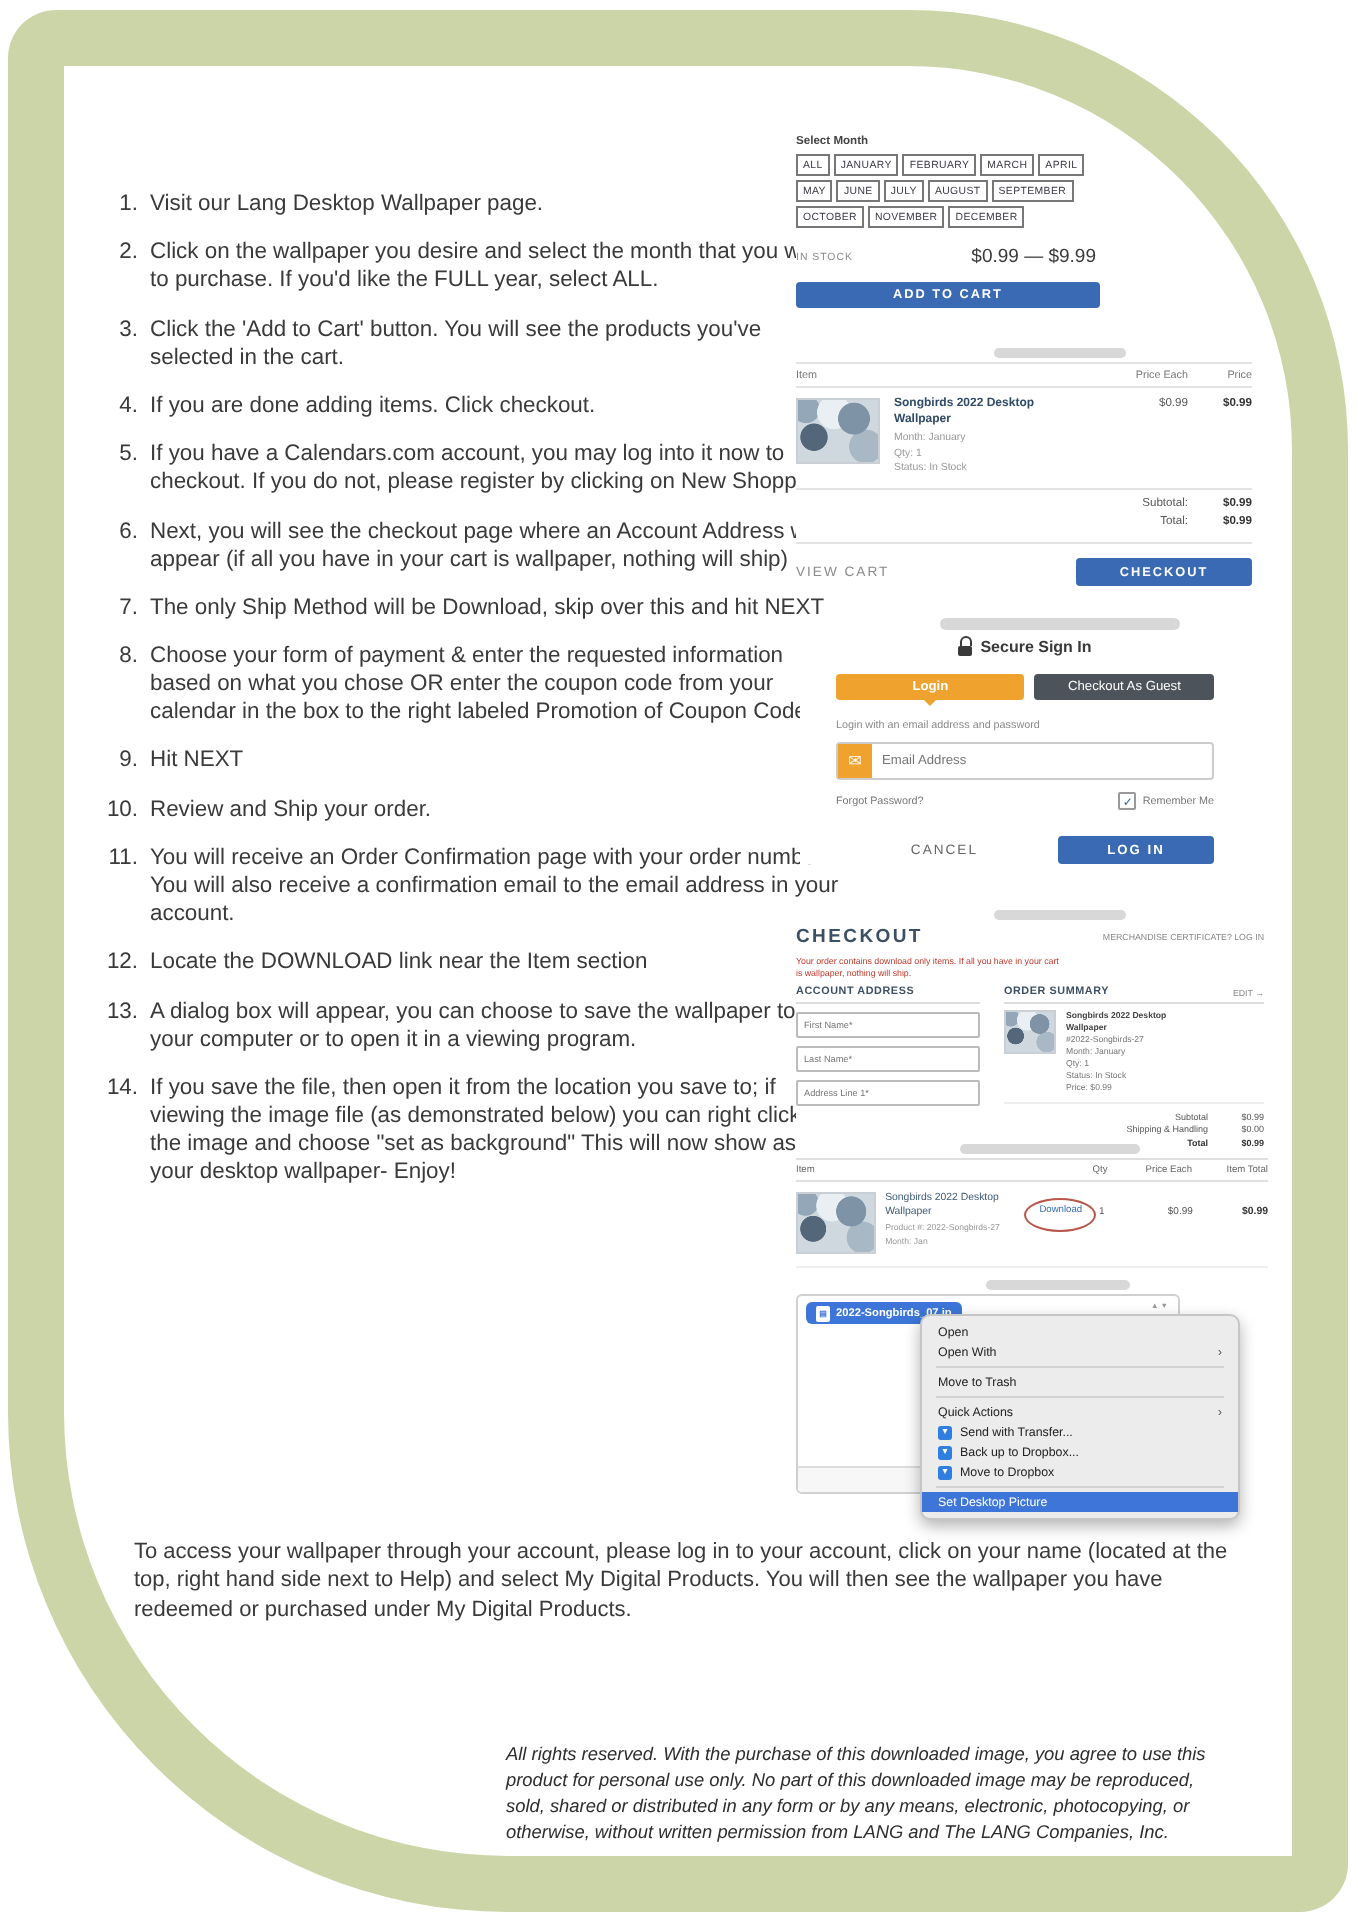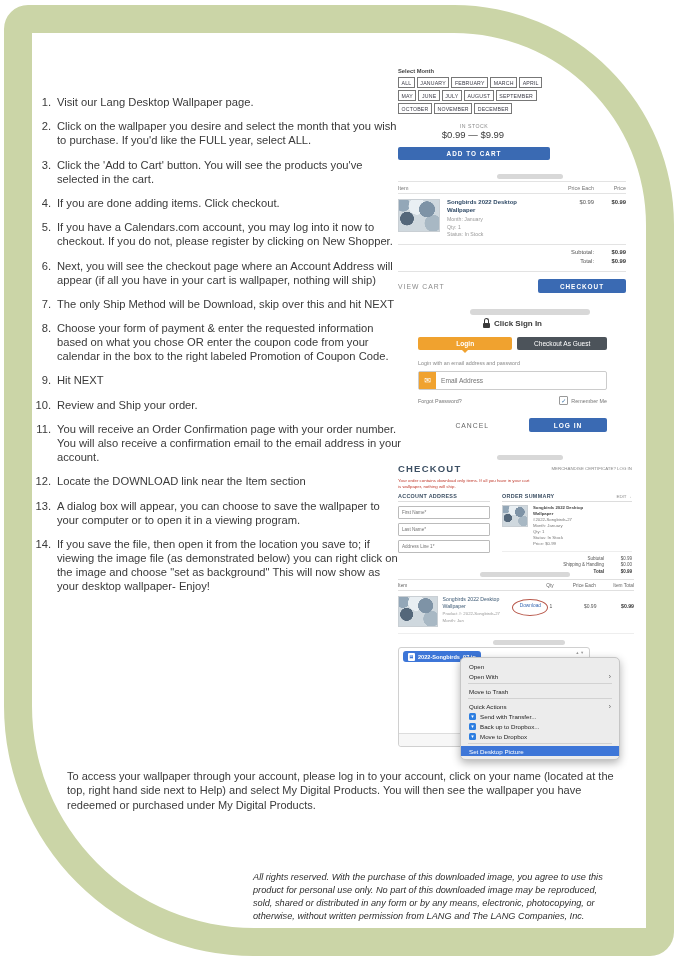--- a/index.html
+++ b/index.html
@@ -5,21 +5,21 @@
   html,body{margin:0;padding:0;background:#fff;}
   .canvas{position:relative;width:679px;height:959px;background:#fff;overflow:hidden;
           font-family:"Liberation Sans",sans-serif;color:#3a3a3a;}
   .green-frame{position:absolute;top:5px;left:4px;right:5px;bottom:3px;
           border:28px solid #cbd5a7;border-radius:24px 220px 24px 250px;pointer-events:none;z-index:0;}
   .content{position:absolute;inset:0;z-index:1;}
 
   
   .title{position:absolute;left:47px;top:40px;font-size:20.5px;line-height:1.2;
          letter-spacing:.8px;color:#3d3d3d;font-weight:400;}
-  ol.steps{position:absolute;left:29px;top:96px;width:345px;margin:0;padding:0 0 0 28px;
+  ol.steps{position:absolute;left:47px;top:96px;width:345px;margin:0;padding:0 0 0 28px;
            list-style:none;counter-reset:step;font-size:11.2px;line-height:1.24;}
   ol.steps li{position:relative;margin-bottom:10.5px;}
   ol.steps li::before{counter-increment:step;content:counter(step) ".";
            position:absolute;left:-26px;width:20px;text-align:right;}
   .lost{position:absolute;left:67px;top:767px;width:562px;}
   .lost h2{margin:0;font-size:11.6px;letter-spacing:.2px;color:#333;}
   .lost p{margin:2px 0 0 0;font-size:11px;line-height:1.3;}
   .lost .cta{margin:6px 0 0 48px;}
   .legal{position:absolute;left:253px;top:862px;width:364px;font-size:9.2px;line-height:1.42;
          font-style:italic;color:#2e2e2e;}
@@ -35,21 +35,21 @@
       radial-gradient(circle at 45% 20%, #e9eff3 0 25%, transparent 26%),
       radial-gradient(circle at 10% 15%, #93a7b8 0 15%, transparent 16%);}
   .blue-btn{background:#3a6ab3;color:#fff;display:flex;align-items:center;justify-content:center;
       border-radius:2px;font-weight:bold;cursor:pointer;}
 
   
   .shop{top:68px;left:398px;width:152px;}
   .sm-label{font-size:5.8px;font-weight:bold;color:#444;}
   .chips{display:flex;flex-wrap:wrap;gap:2px;margin-top:3px;width:152px;}
   .chip{border:1px solid #777;color:#3a3a46;font-size:5.2px;padding:1.5px 2.5px;letter-spacing:.2px;background:#fff;}
-  .stockrow{display:flex;align-items:center;justify-content:space-between;margin-top:9px;flex-direction:column;}
+  .stockrow{display:flex;align-items:center;justify-content:space-between;margin-top:9px;}
   .stock{font-size:5.2px;color:#8a8a8a;letter-spacing:.5px;}
   .pricerange{font-size:9.5px;color:#3a3a3a;margin-right:2px;}
   .add-btn{margin-top:7px;width:152px;height:13px;font-size:6.4px;letter-spacing:1px;}
 
   
   .cart{top:181px;left:398px;width:228px;}
   .thead{display:flex;border-top:1px solid #e3e3e3;border-bottom:1px solid #e3e3e3;
          padding:2.5px 0;font-size:5.4px;color:#777;}
   .thead .c1{flex:1;} .thead .c2{width:40px;text-align:right;} .thead .c3{width:32px;text-align:right;}
   .crow{display:flex;padding:5px 0;}
@@ -259,21 +259,21 @@
         <span class="viewcart">VIEW CART</span>
         <div class="blue-btn checkout-btn">CHECKOUT</div>
       </div>
     </div>
 
     <div class="pill" style="left:470px;top:309px;width:120px;height:6px;"></div>
 
     <div class="shot signin">
       <div class="ssi-title">
         <span class="lock" style="color:#3a3a3a;"></span>
-        <span>Click Sign In</span>
+        <span>Secure Sign In</span>
       </div>
       <div class="tabs">
         <div class="tab tab-login">Login</div>
         <div class="tab tab-guest">Checkout As Guest</div>
       </div>
       <div class="hint">Login with an email address and password</div>
       <div class="field">
         <span class="ficon">✉</span>
         <input type="text" placeholder="Email Address" style="">
       </div>

